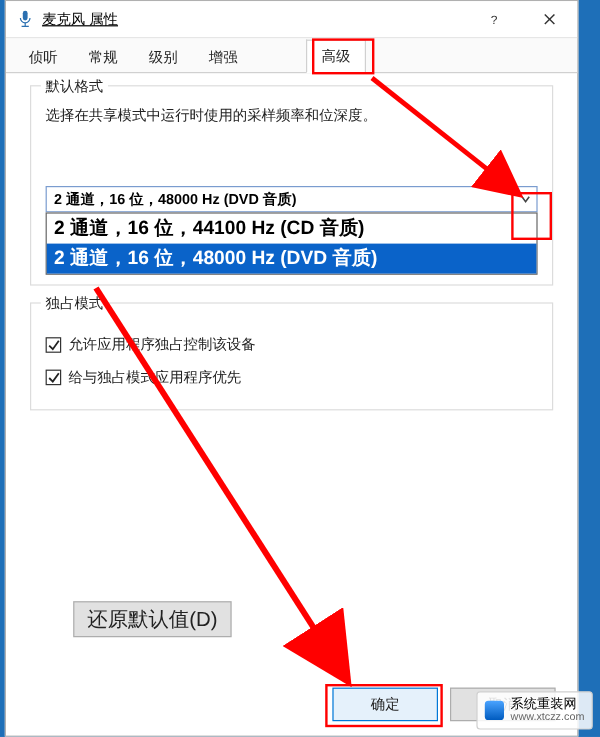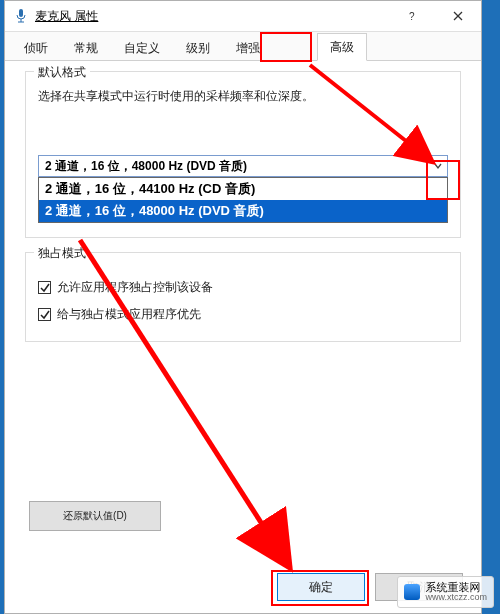--- a/index.html
+++ b/index.html
@@ -132,21 +132,21 @@
     position: absolute;
     left: -1px;
     right: -1px;
     top: 21px;
     border: 1px solid #666;
     background: #ffffff;
     z-index: 5;
   }
   .dropdown .opt {
     padding: 2px 6px;
-    font-size: 13px;
+    font-size: 16px;
     color: #000;
     white-space: nowrap;
   }
   .dropdown .opt.selected {
     background: #0a63c9;
     color: #ffffff;
   }
 
   .checkbox-row {
     display: flex;
@@ -162,27 +162,27 @@
     margin-right: 6px;
     display: flex;
     align-items: center;
     justify-content: center;
     box-sizing: border-box;
   }
   .checkbox-row .cb svg { width: 10px; height: 10px; }
 
   .restore-btn {
     position: absolute;
-    left: 24px;
+    left: 56px;
     top: 500px;
     width: 130px;
     height: 28px;
     background: #e1e1e1;
     border: 1px solid #adadad;
-    font-size: 10px;
+    font-size: 17px;
     color: #222;
     display: flex;
     align-items: center;
     justify-content: center;
   }
 
   .footer {
     position: absolute;
     bottom: 12px;
     right: 18px;
@@ -264,21 +264,20 @@
       <svg viewBox="0 0 10 10">
           <line x1="1" y1="1" x2="9" y2="9" stroke="#333" stroke-width="1.2"></line>
           <line x1="9" y1="1" x2="1" y2="9" stroke="#333" stroke-width="1.2"></line>
         </svg>
     </div>
   </div>
 
   <div class="tabs">
     <div class="tab">侦听</div>
     <div class="tab">常规</div>
-    <div class="tab">自定义</div>
     <div class="tab">级别</div>
     <div class="tab">增强</div>
     <div class="tab active">高级</div>
   </div>
 
   <div class="content">
 
     <div class="group" style="padding-bottom:60px;">
       <span class="group-legend">默认格式</span>
       <div class="group-desc">选择在共享模式中运行时使用的采样频率和位深度。</div>

